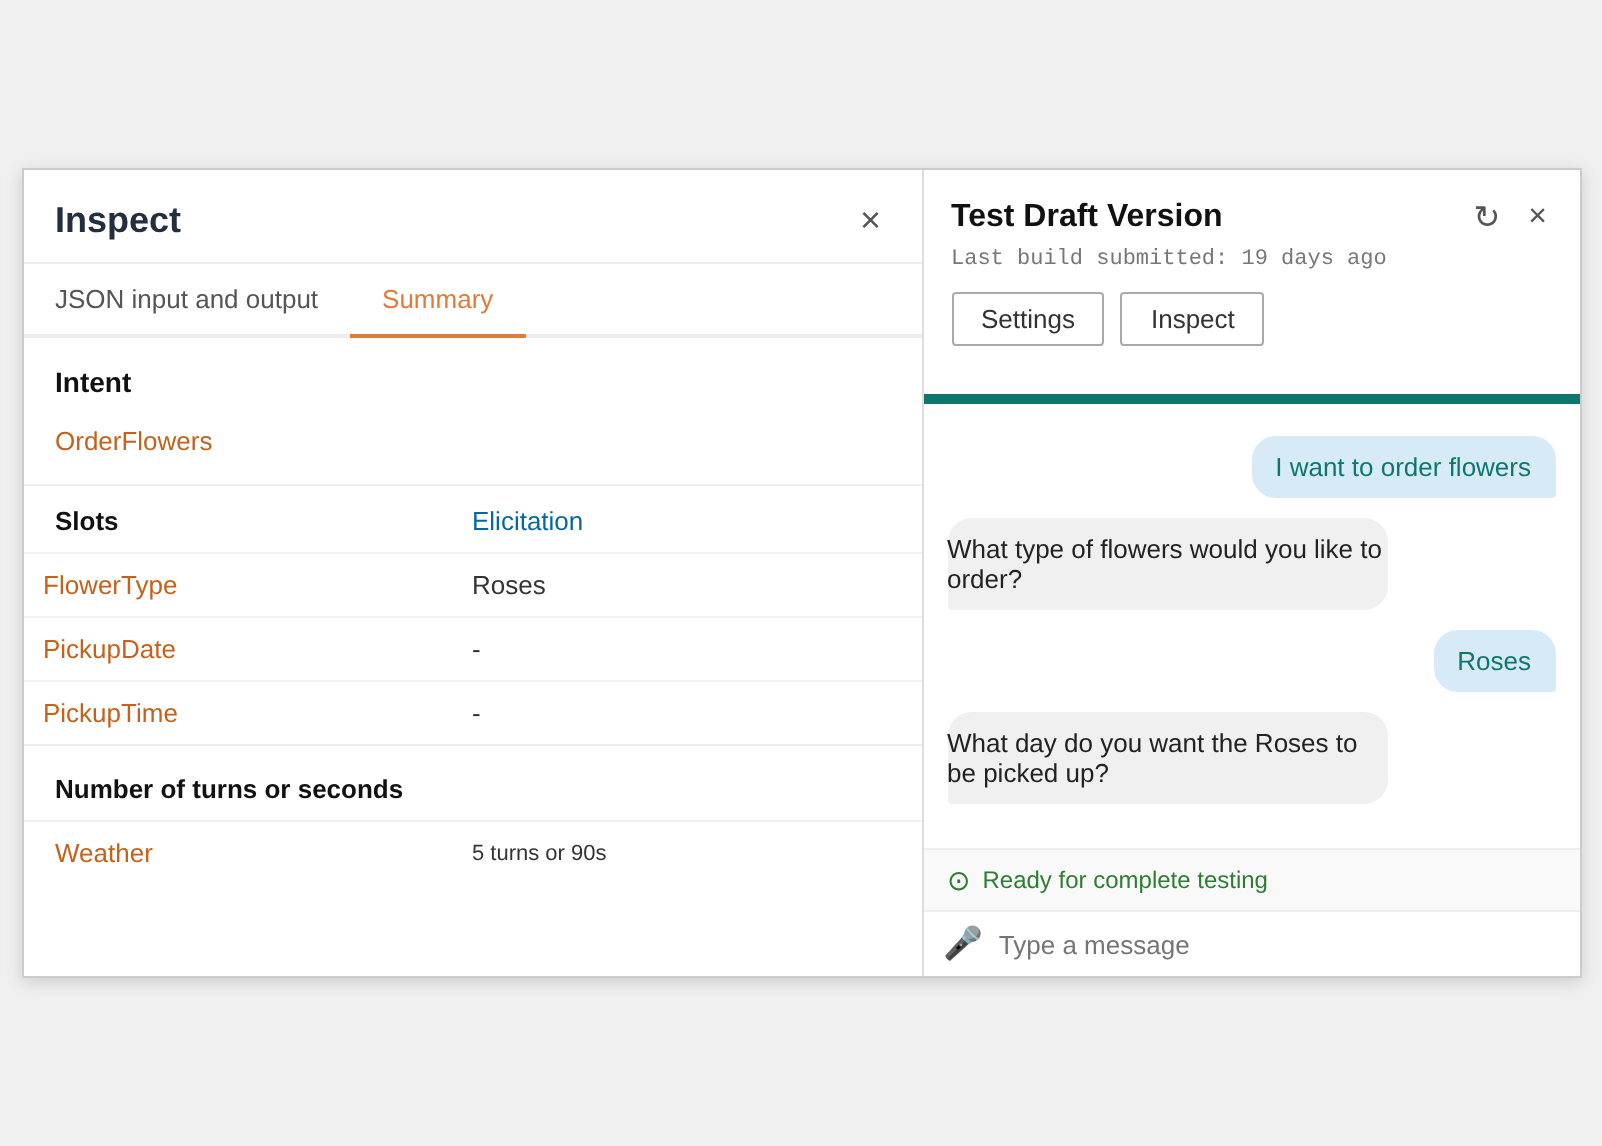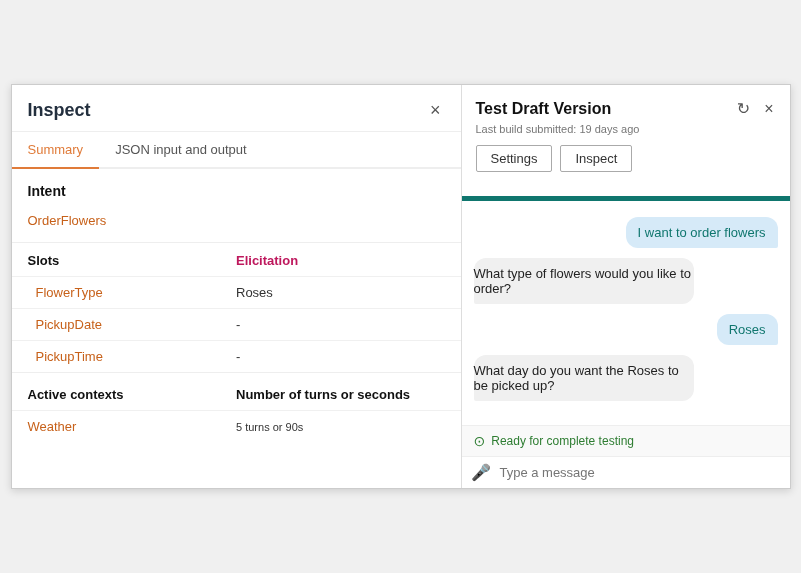--- a/index.html
+++ b/index.html
@@ -95,27 +95,27 @@
       background: #fff;
     }
     .slots-table-header .col-slot {
       flex: 1;
       font-weight: 700;
       font-size: 13px;
       color: #111;
     }
     .slots-table-header .col-elicitation {
       flex: 1;
-      font-weight: 700;
-      font-size: 13px;
-      color: #be185d;
+      font-weight: 400;
+      font-size: 13px;
+      color: #0369a1;
     }
     .slot-row {
       display: flex;
-      padding: 8px 24px;
+      padding: 8px 10px;
       border-top: 1px solid #f0f0f0;
       align-items: flex-end;
     }
     .slot-row .col-slot {
       flex: 1;
       color: #c7611a;
       font-size: 13px;
     }
     .slot-row .col-value {
       flex: 1;
@@ -190,20 +190,21 @@
       border: none;
       cursor: pointer;
       color: #555;
       font-size: 16px;
       padding: 2px;
     }
     .last-build {
       font-size: 11px;
       color: #777;
       margin-top: 3px;
+      font-family: Liberation Mono, monospace;
     }
     .right-toolbar {
       display: flex;
       gap: 8px;
       margin-top: 10px;
     }
     .toolbar-btn {
       padding: 5px 14px;
       border: 1px solid #aaa;
       background: white;
@@ -299,22 +300,22 @@
 <body>
 
 <div class="outer-container">
 
   <div class="left-panel">
     <div class="left-header">
       <span class="left-title">Inspect</span>
       <button class="close-btn">×</button>
     </div>
     <div class="tabs-row">
+      <div class="tab">JSON input and output</div>
       <div class="tab active">Summary</div>
-      <div class="tab">JSON input and output</div>
     </div>
     <div class="left-content">
 
       <div class="section-header">Intent</div>
       <div class="intent-value">OrderFlowers</div>
 
       <div class="slots-table">
         <div class="slots-table-header">
           <span class="col-slot">Slots</span>
           <span class="col-elicitation">Elicitation</span>
@@ -327,21 +328,20 @@
           <span class="col-slot">PickupDate</span>
           <span class="col-value">-</span>
         </div>
         <div class="slot-row">
           <span class="col-slot">PickupTime</span>
           <span class="col-value">-</span>
         </div>
       </div>
 
       <div class="active-contexts-header">
-        <span class="col-name">Active contexts</span>
         <span class="col-turns">Number of turns or seconds</span>
       </div>
       <div class="context-row">
         <span class="col-name">Weather</span>
         <span class="col-value">5 turns or 90s</span>
       </div>
     </div>
   </div>
 
   <div class="right-panel">

